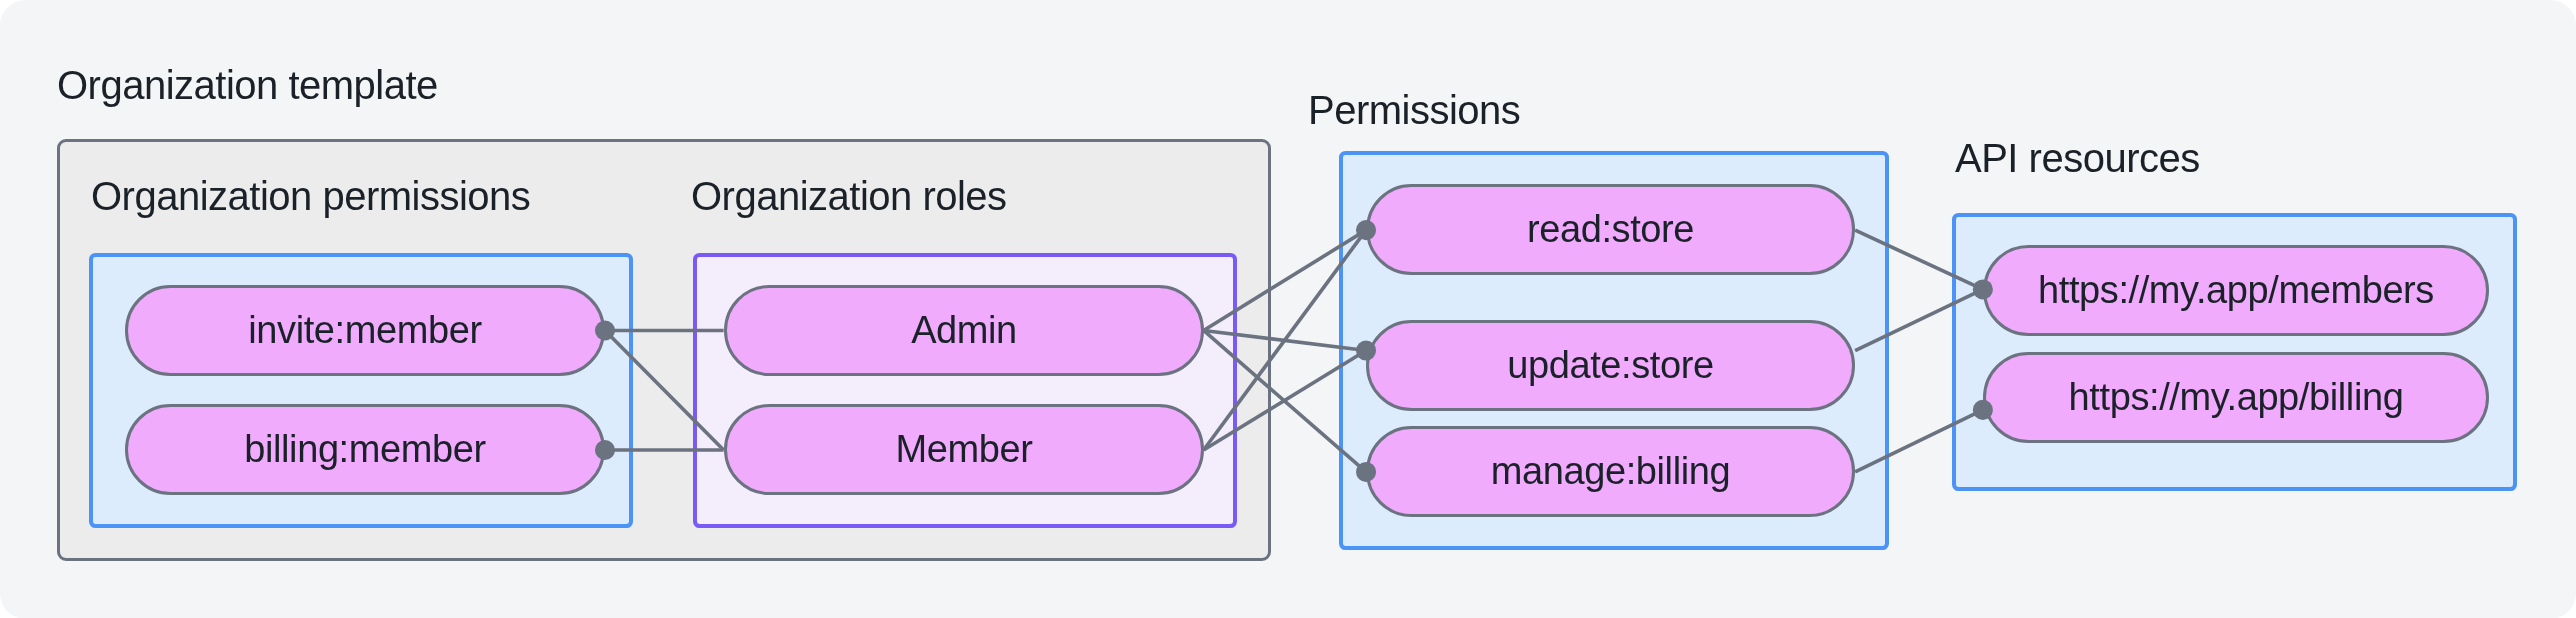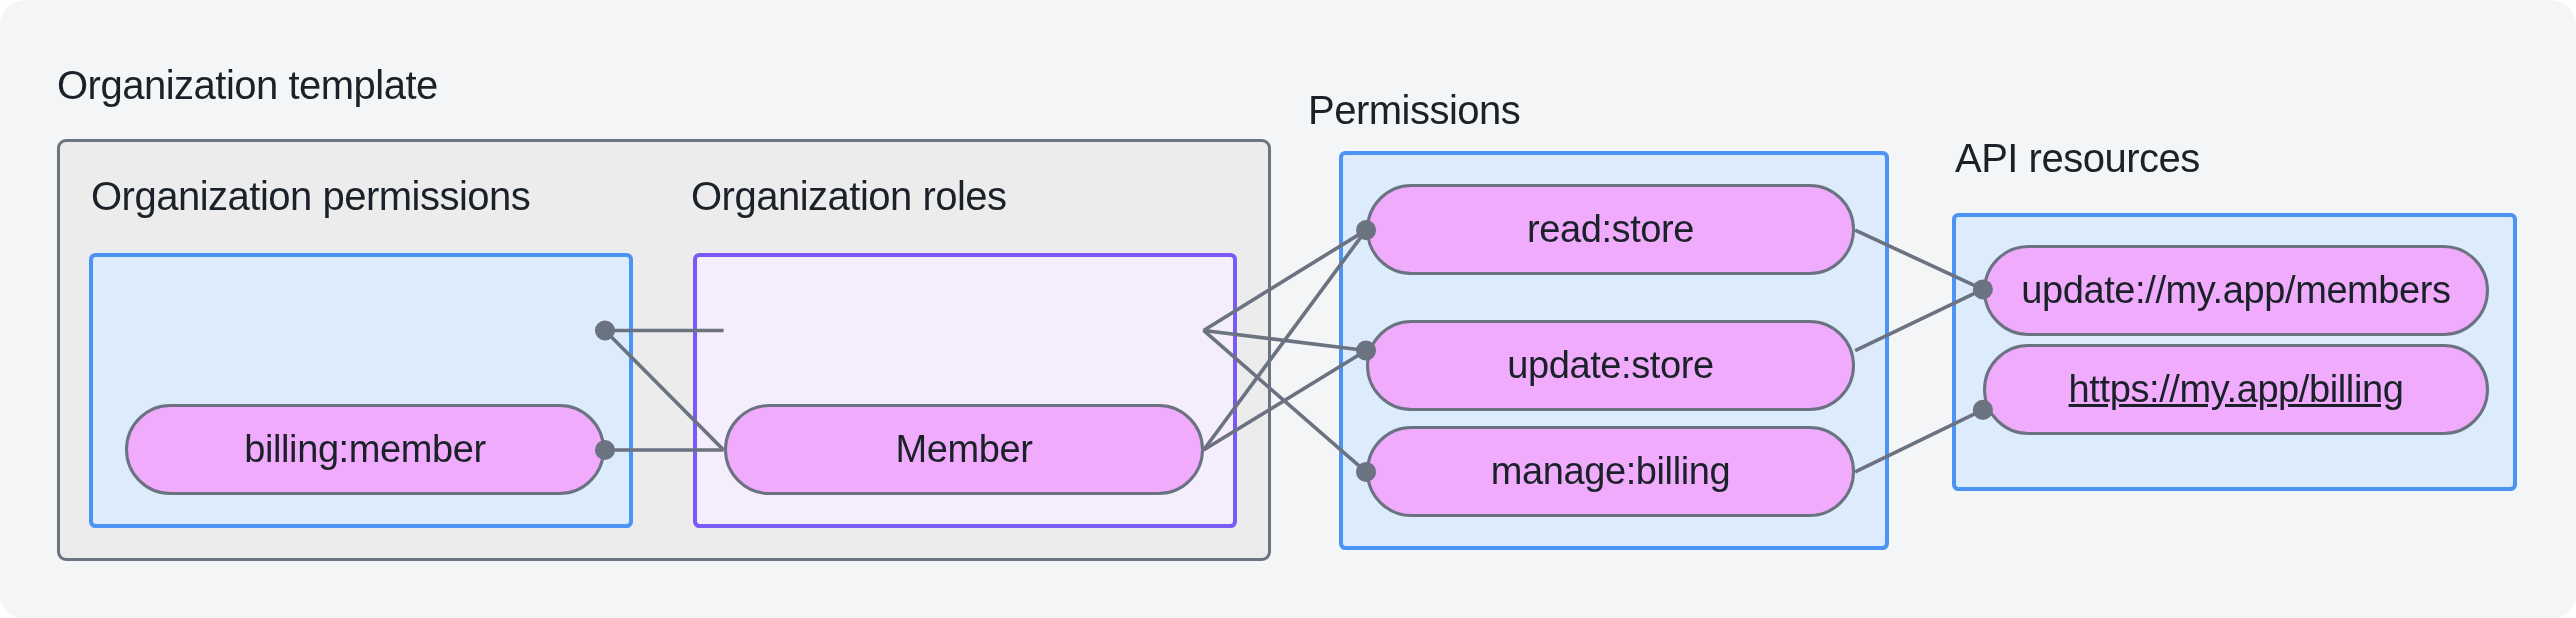--- a/index.html
+++ b/index.html
@@ -37,30 +37,32 @@
   <div class="container-box purple-box" style="left:693px;top:253px;width:544px;height:275px;"></div>
 
   <div class="section-label" style="left:1308px;top:74px;margin-top:16px;">Permissions</div>
 
   <div class="container-box blue-box" style="left:1339px;top:151px;width:550px;height:399px;"></div>
 
   <div class="section-label" style="left:1955px;top:138px;">API resources</div>
 
   <div class="container-box blue-box" style="left:1952px;top:213px;width:565px;height:278px;"></div>
 
+  <div class="pill" style="left:125px;top:285px;width:480px;">invite:member</div>
   <div class="pill" style="left:125px;top:404px;width:480px;">billing:member</div>
 
+  <div class="pill" style="left:724px;top:285px;width:480px;">Admin</div>
   <div class="pill" style="left:724px;top:404px;width:480px;">Member</div>
 
   <div class="pill" style="left:1366px;top:184px;width:489px;">read:store</div>
   <div class="pill" style="left:1366px;top:320px;width:489px;">update:store</div>
   <div class="pill" style="left:1366px;top:426px;width:489px;text-align:right;">manage:billing</div>
 
-  <div class="pill" style="left:1983px;top:245px;width:506px;">update://my.app/members</div>
-  <div class="pill" style="left:1983px;top:344px;width:506px;text-decoration:underline;">https://my.app/billing</div>
+  <div class="pill" style="left:1983px;top:245px;width:506px;">https://my.app/members</div>
+  <div class="pill" style="left:1983px;top:352px;width:506px;">https://my.app/billing</div>
 
   <svg class="wires" width="2576" height="619" viewBox="0 0 2823 678">
 
     <line class="wire" x1="663" y1="362" x2="793" y2="362"></line>
     <line class="wire" x1="663" y1="362" x2="793" y2="493"></line>
     <line class="wire" x1="663" y1="493" x2="793" y2="493"></line>
 
     <line class="wire" x1="1319" y1="362" x2="1497" y2="252"></line>
     <line class="wire" x1="1319" y1="362" x2="1497" y2="384"></line>
     <line class="wire" x1="1319" y1="362" x2="1497" y2="517"></line>

